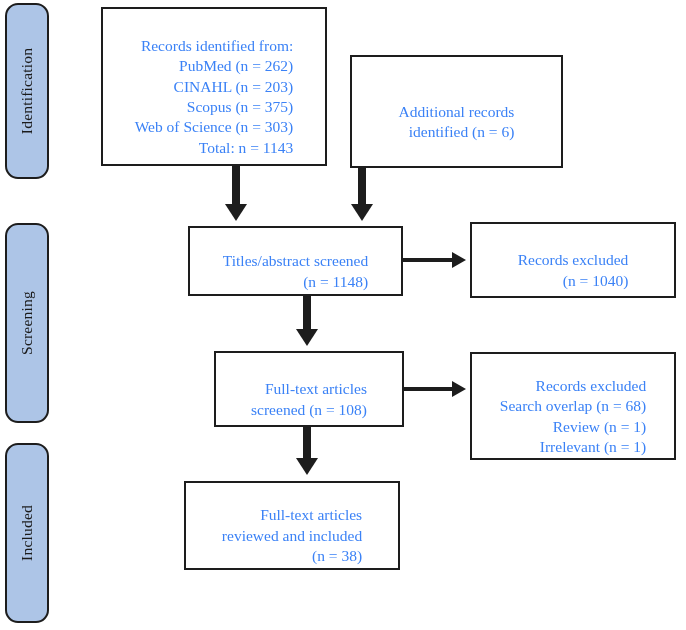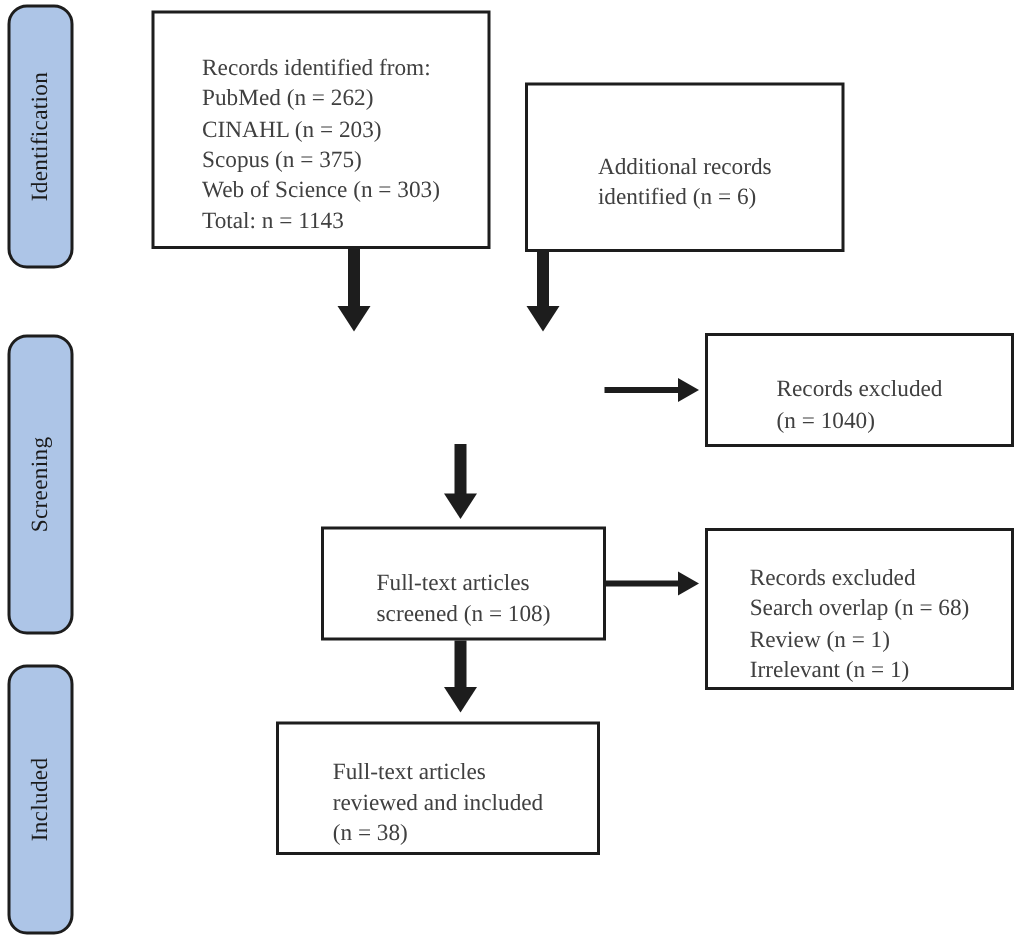--- a/index.html
+++ b/index.html
@@ -40,24 +40,24 @@
   .flow-box {
     position: absolute;
     background: #ffffff;
     border: 2px solid #1d1d1d;
     box-sizing: border-box;
     display: flex;
     align-items: center;
     justify-content: center;
   }
   .flow-box-text {
-    text-align: left;
+    text-align: right;
     font-size: 15.5px;
     line-height: 1.32;
-    color: #404040;
+    color: #3b82f6;
     white-space: pre-line;
     padding: 0 6px;
     margin-top: 21px;
   }
 
   
   .vline {
     position: absolute;
     background: #1d1d1d;
   }
@@ -112,20 +112,24 @@
     <div class="flow-box-text">Additional records
 identified (n = 6)</div>
   </div>
 
   <div class="vline" style="left:232px; top:166px; width:8px; height:40px;"></div>
   <div class="arrow-down" style="left:225px; top:204px;"></div>
 
   <div class="vline" style="left:358px; top:168px; width:8px; height:38px;"></div>
   <div class="arrow-down" style="left:351px; top:204px;"></div>
 
+  <div class="flow-box" style="left:188px; top:226px; width:215px; height:70px;">
+    <div class="flow-box-text">Titles/abstract screened
+(n = 1148)</div>
+  </div>
 
   <div class="flow-box" style="left:470px; top:222px; width:206px; height:76px;">
     <div class="flow-box-text">Records excluded
 (n = 1040)</div>
   </div>
 
   <div class="hline" style="left:403px; top:258px; width:53px; height:4px;"></div>
   <div class="arrow-right" style="left:452px; top:252px;"></div>
 
   <div class="vline" style="left:303px; top:296px; width:8px; height:35px;"></div>

